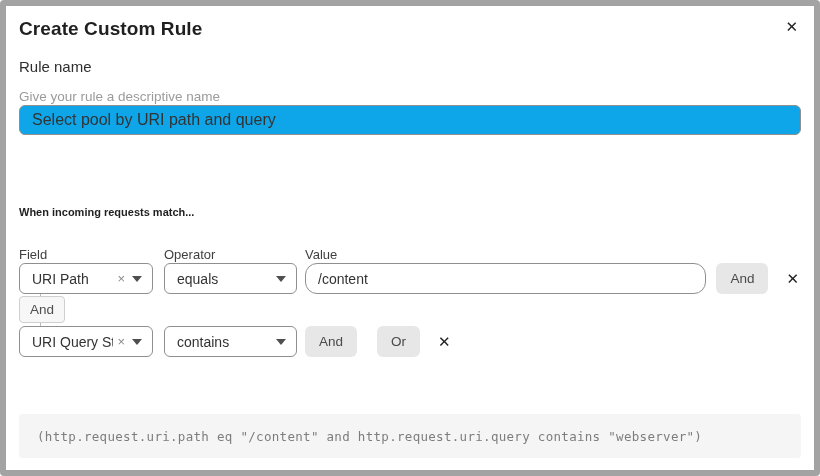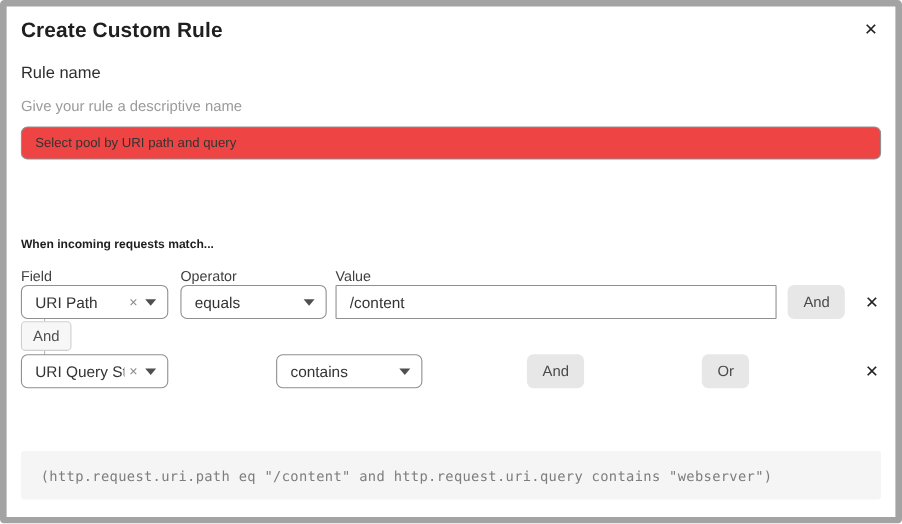--- a/index.html
+++ b/index.html
@@ -46,55 +46,53 @@
     color: #2e2e2e;
     line-height: 18px;
   }
   .rule-name-hint {
     margin-top: 12px;
     font-size: 13.5px;
     color: #9b9b9b;
     line-height: 17px;
   }
   .rule-name-input {
-    margin-top: 10px;
     width: 100%;
     height: 30px;
     border: 1px solid #8f8f8f;
     border-radius: 6px;
     padding: 0 12px;
-    font-size: 12px;
+    font-size: 16px;
     color: #333;
     font-family: "Liberation Sans", "DejaVu Sans", sans-serif;
     outline: none;
-    background: #ef4444;
+    background: #0ea5e9;
   }
   
   .match-heading {
     margin-top: 68px;
     font-size: 11px;
     font-weight: 700;
     color: #1f1f1f;
     line-height: 18px;
   }
   .col-labels {
-    margin-top: 11px;
+    margin-top: 25px;
     display: flex;
     font-size: 13px;
     color: #3f3f3f;
     line-height: 17px;
   }
   .col-label-field { width: 145px; }
   .col-label-operator { width: 141px; }
   .col-label-value { flex: 1; }
   .rule-row {
     display: flex;
     align-items: center;
     height: 21px;
-    justify-content: space-between;
   }
   .rule-row.first { margin-top: 5px; }
   .select-box {
     height: 31px;
     border: 1px solid #8f8f8f;
     border-radius: 6px;
     background: #fff;
     display: flex;
     align-items: center;
     padding: 0 10px 0 12px;
@@ -121,21 +119,21 @@
     width: 0; height: 0;
     border-left: 5px solid transparent;
     border-right: 5px solid transparent;
     border-top: 6px solid #4f4f4f;
     flex: none;
   }
   .value-input {
     flex: 1;
     height: 31px;
     border: 1px solid #8f8f8f;
-    border-radius: 1px;
+    border-radius: 12px;
     padding: 0 12px;
     font-size: 14px;
     color: #333;
     font-family: "Liberation Sans", "DejaVu Sans", sans-serif;
     outline: none;
     margin-right: 10px;
     min-width: 0;
     background: #fff;
   }
   .conn-btn {

